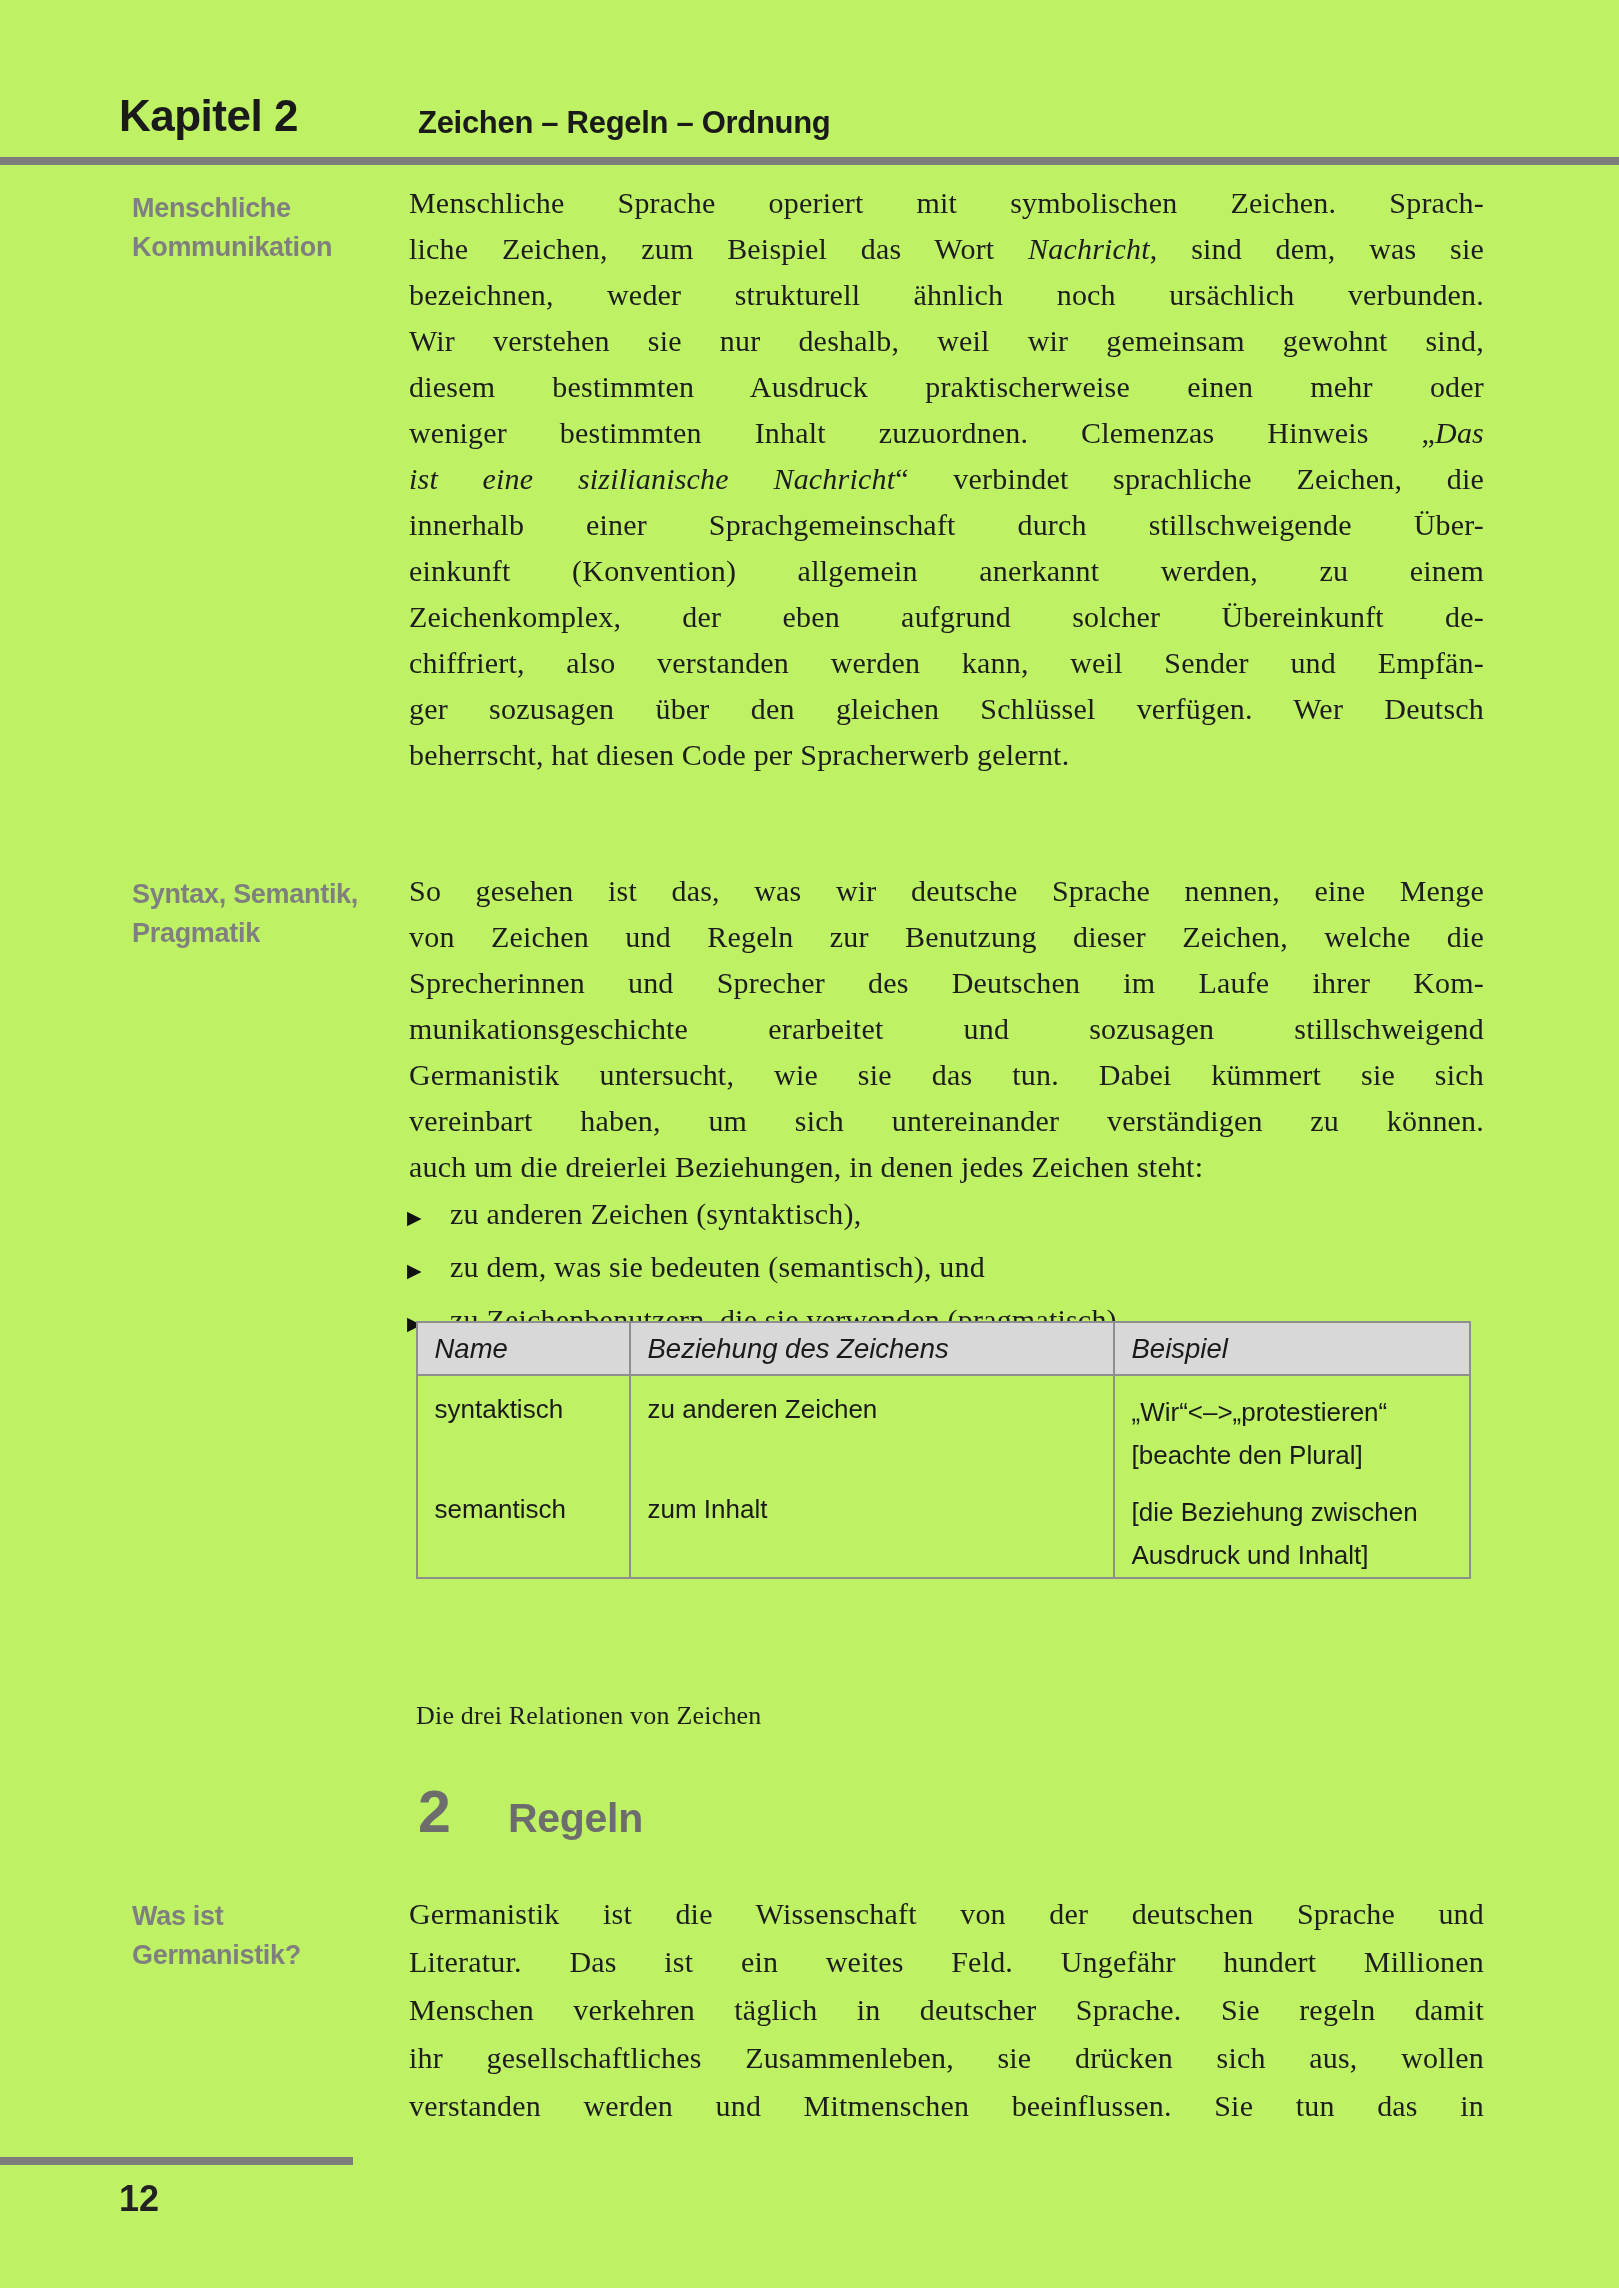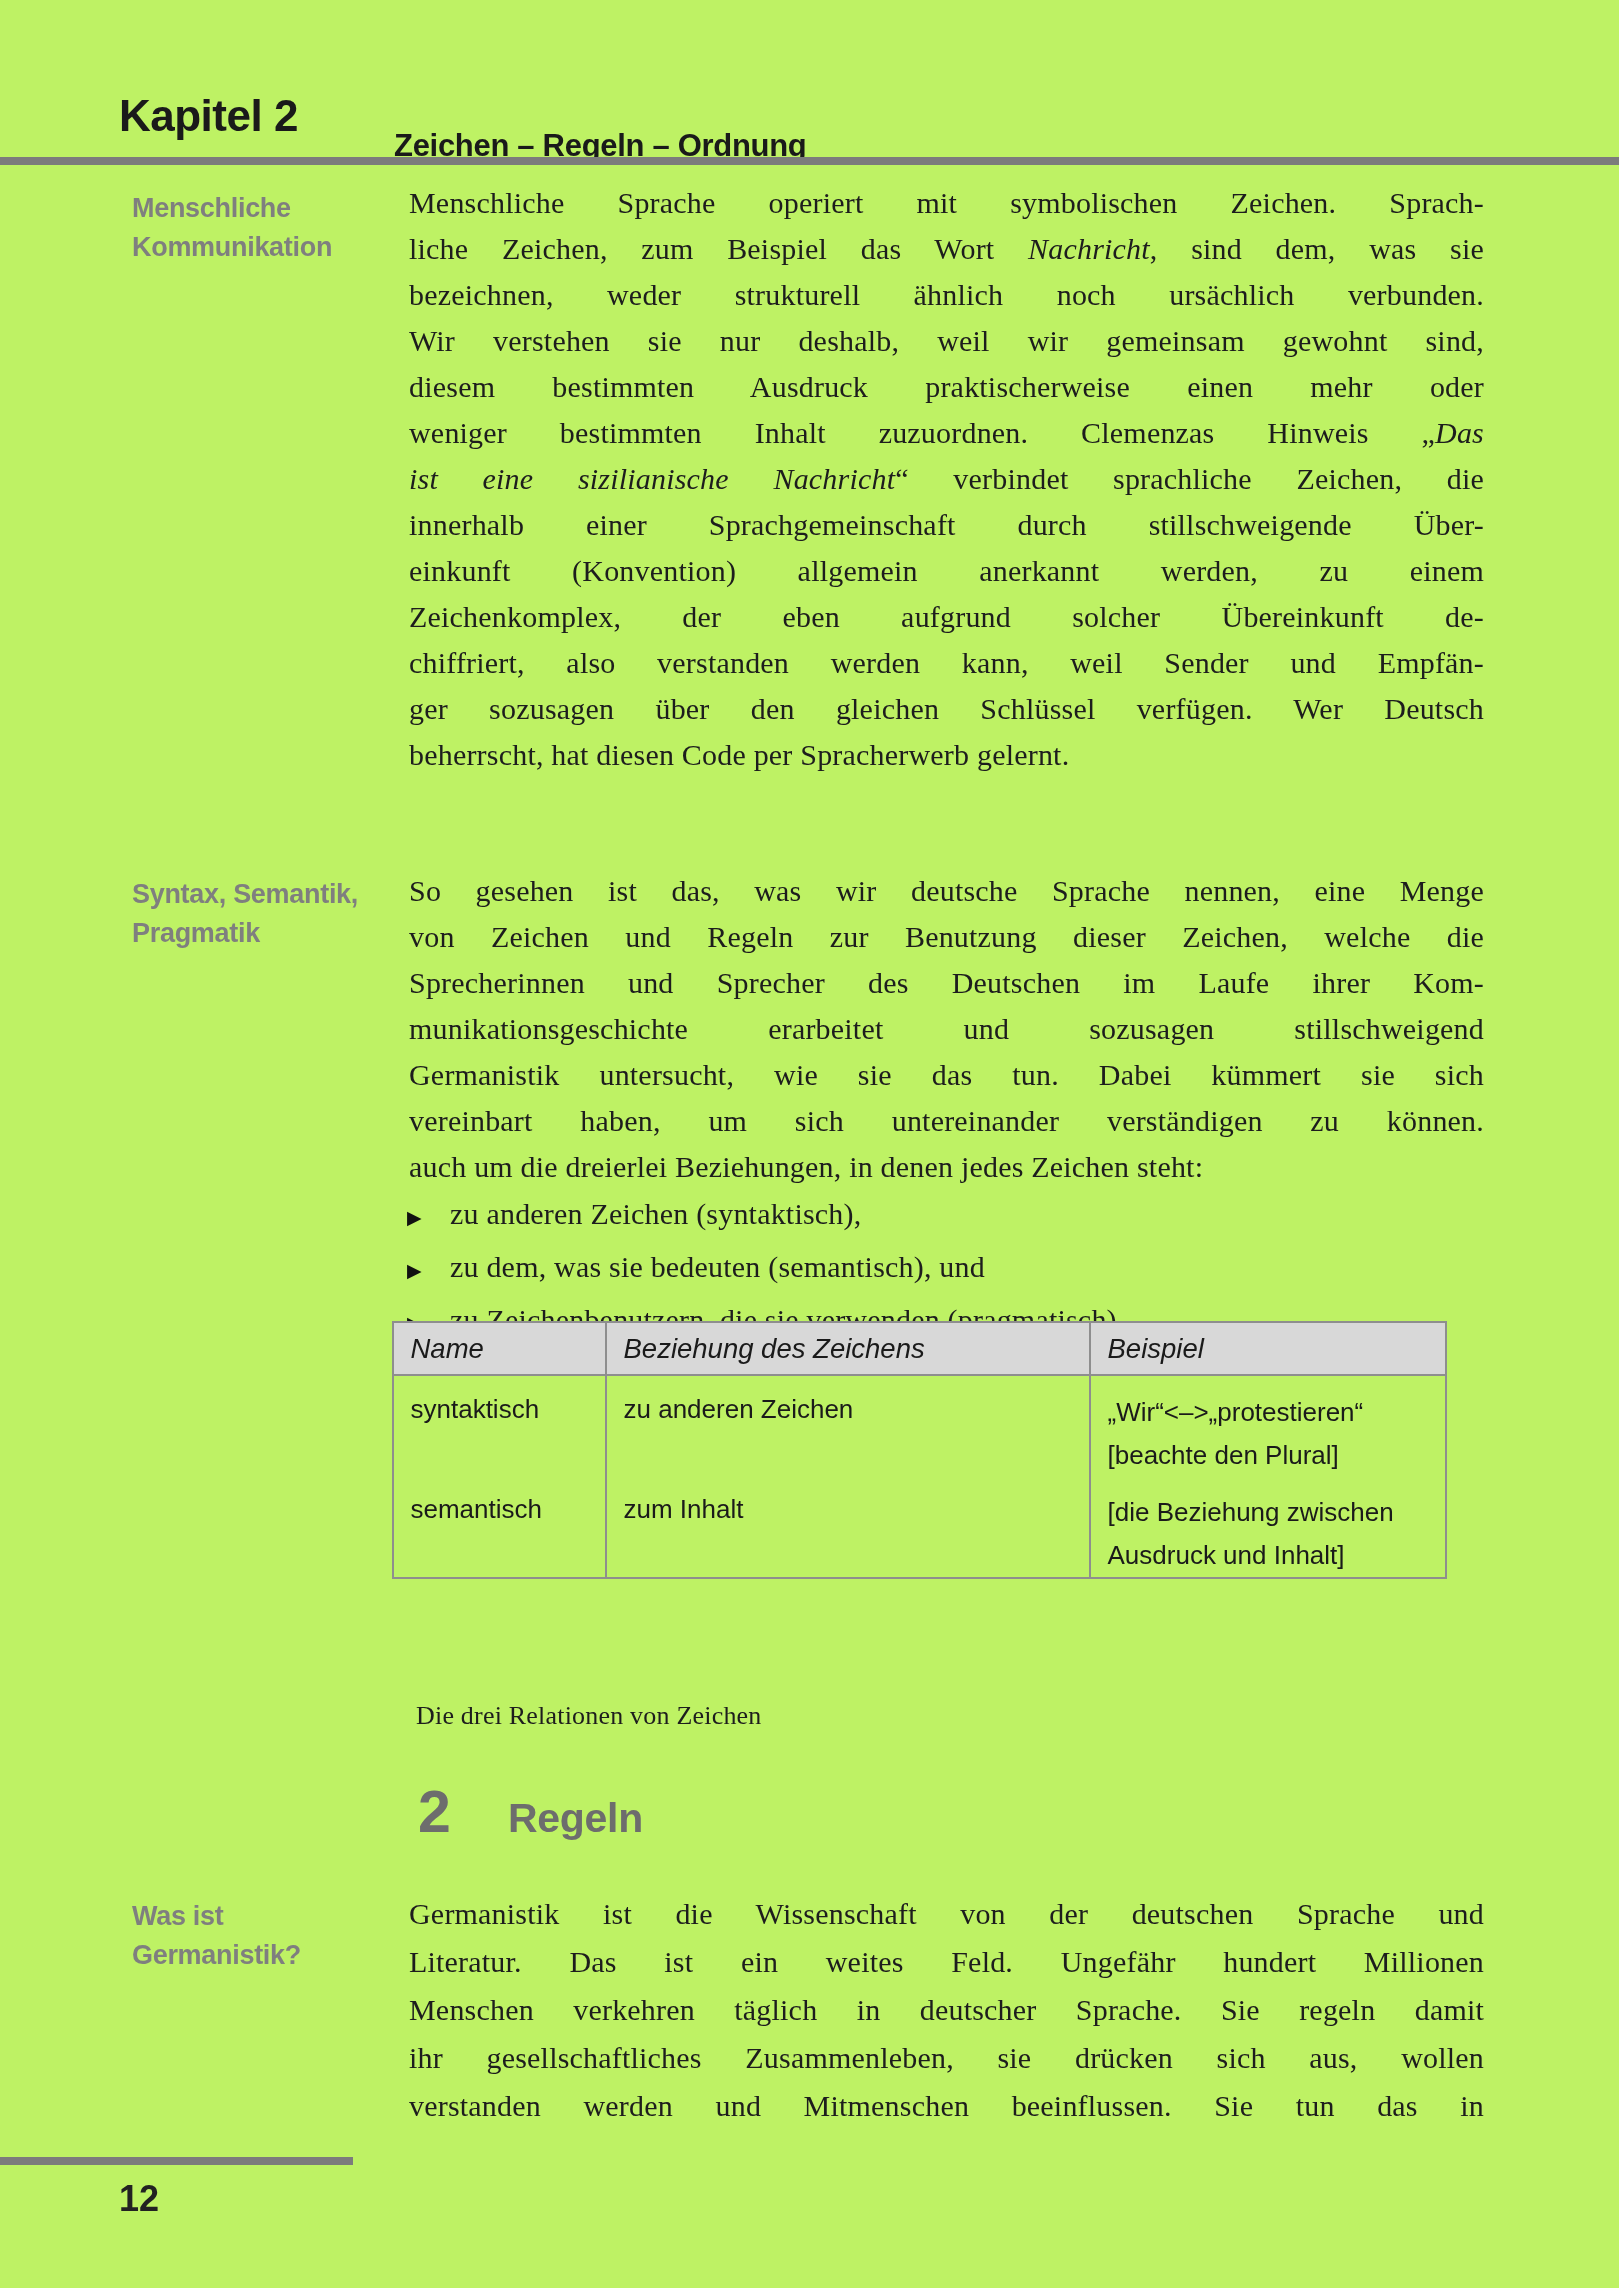--- a/index.html
+++ b/index.html
@@ -63,21 +63,21 @@
   .footer-bar { left:0; top:2157px; width:353px; height:8.3px; background:#7c7c7c; }
   .page-number { font-family:"Liberation Sans", sans-serif; font-weight:bold;
     font-size:36px; line-height:42px; color:#222; }
 </style>
 </head>
 <body>
 
 <div class="page">
 
   <div class="abs chapter-label" style="left:119px; top:94px;">Kapitel 2</div>
-  <div class="abs chapter-title" style="left:394px; top:107px;margin-top:23px;">Zeichen – Regeln – Ordnung</div>
+  <div class="abs chapter-title" style="left:418px; top:107px;">Zeichen – Regeln – Ordnung</div>
   <div class="abs header-rule"></div>
 
   <div class="abs mnote" style="left:119px; top:189px;">
     <div>Menschliche</div>
     <div>Kommunikation</div>
   </div>
 
   <div class="abs para" style="left:409px; top:180px;">
       <div class="tline"><span>Menschliche Sprache operiert mit symbolischen Zeichen. Sprach-</span></div>
       <div class="tline"><span>liche Zeichen, zum Beispiel das Wort </span><i>Nachricht</i><span>, sind dem, was sie</span></div>
@@ -117,21 +117,21 @@
       <div class="bullet-row">
         <span class="bullet-marker">▶</span>
         <span>zu dem, was sie bedeuten (semantisch), und</span>
       </div>
       <div class="bullet-row">
         <span class="bullet-marker">▶</span>
         <span>zu Zeichenbenutzern, die sie verwenden (pragmatisch).</span>
       </div>
     </div>
 
-  <table class="rel abs" style="left:392px; top:1321px;">
+  <table class="rel abs" style="left:416px; top:1321px;">
     <colgroup>
         <col class="col1">
         <col class="col2">
         <col class="col3">
       </colgroup>
     <thead>
       <tr>
         <th>Name</th>
         <th>Beziehung des Zeichens</th>
         <th>Beispiel</th>

